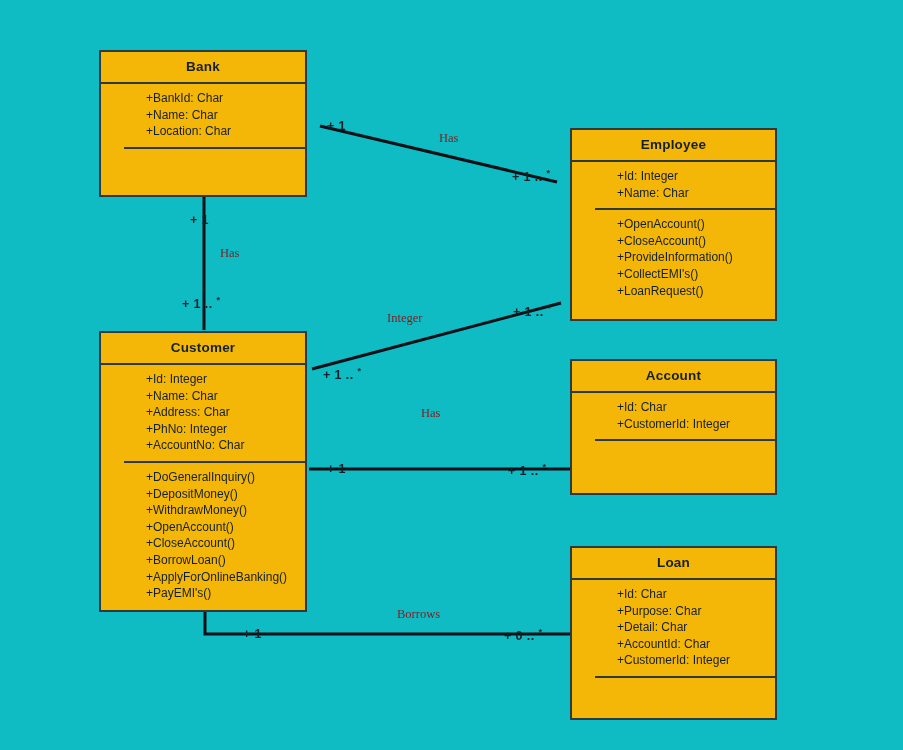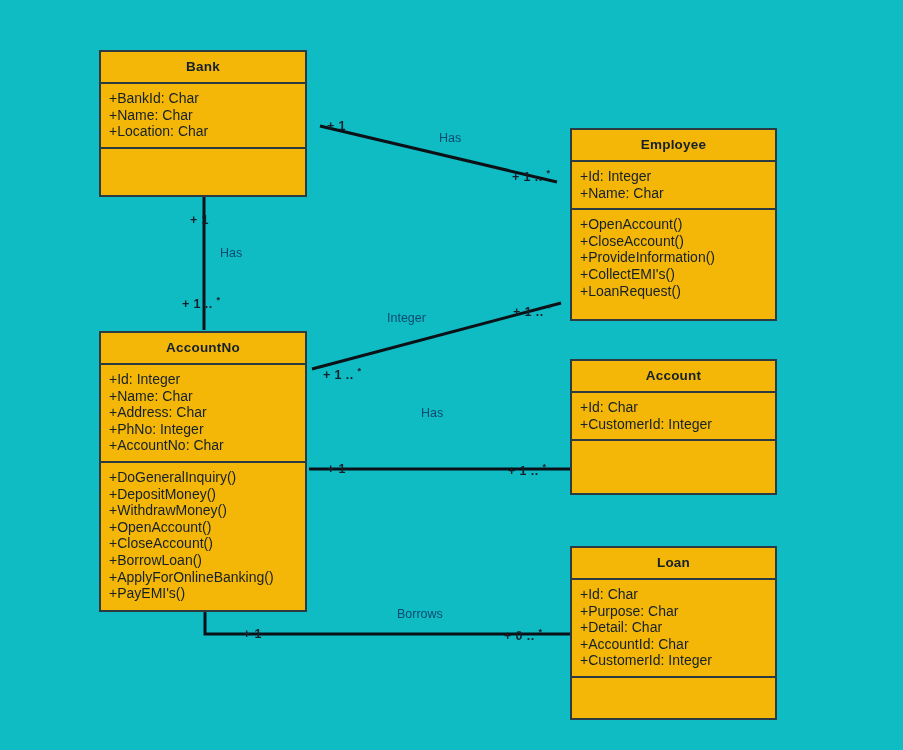--- a/index.html
+++ b/index.html
@@ -39,43 +39,45 @@
     text-align: center;
     font-weight: bold;
     font-size: 13.5px;
     color: #14202a;
     padding: 7px 4px 8px 4px;
     border-bottom: 2px solid #2c3a42;
     letter-spacing: .2px;
   }
   .uml-compartment {
     box-sizing: border-box;
-    padding: 6px 7px 7px 8px;
-    font-size: 14px;
+    padding: 6px 7px 7px 22px;
+    font-size: 12px;
     line-height: 16.6px;
     color: #14202a;
+    margin-left: 23px;
   }
   .uml-compartment.attrs {
     border-bottom: 2px solid #2c3a42;
   }
   .uml-compartment.ops {
     flex: 1 1 auto;
   }
   .uml-compartment.empty {
     flex: 1 1 auto;
     min-height: 12px;
   }
   .feature {
     white-space: nowrap;
   }
   .edge-label {
     position: absolute;
     font-size: 12.5px;
-    color: #0c4a6e;
+    color: #7f1d1d;
     white-space: nowrap;
+    font-family: Liberation Serif, serif;
   }
   .mult {
     position: absolute;
     font-size: 12.5px;
     color: #14202a;
     white-space: nowrap;
     font-weight: bold;
     letter-spacing: .4px;
   }
   .mult .star {
@@ -120,21 +122,21 @@
     <div class="uml-compartment ops">
       <div class="feature">+OpenAccount()</div>
       <div class="feature">+CloseAccount()</div>
       <div class="feature">+ProvideInformation()</div>
       <div class="feature">+CollectEMI's()</div>
       <div class="feature">+LoanRequest()</div>
     </div>
   </div>
 
   <div class="uml-class" style="left:99px; top:331px; width:208px; height:281px;">
-    <div class="uml-name">AccountNo</div>
+    <div class="uml-name">Customer</div>
     <div class="uml-compartment attrs">
       <div class="feature">+Id: Integer</div>
       <div class="feature">+Name: Char</div>
       <div class="feature">+Address: Char</div>
       <div class="feature">+PhNo: Integer</div>
       <div class="feature">+AccountNo: Char</div>
     </div>
     <div class="uml-compartment ops">
       <div class="feature">+DoGeneralInquiry()</div>
       <div class="feature">+DepositMoney()</div>

